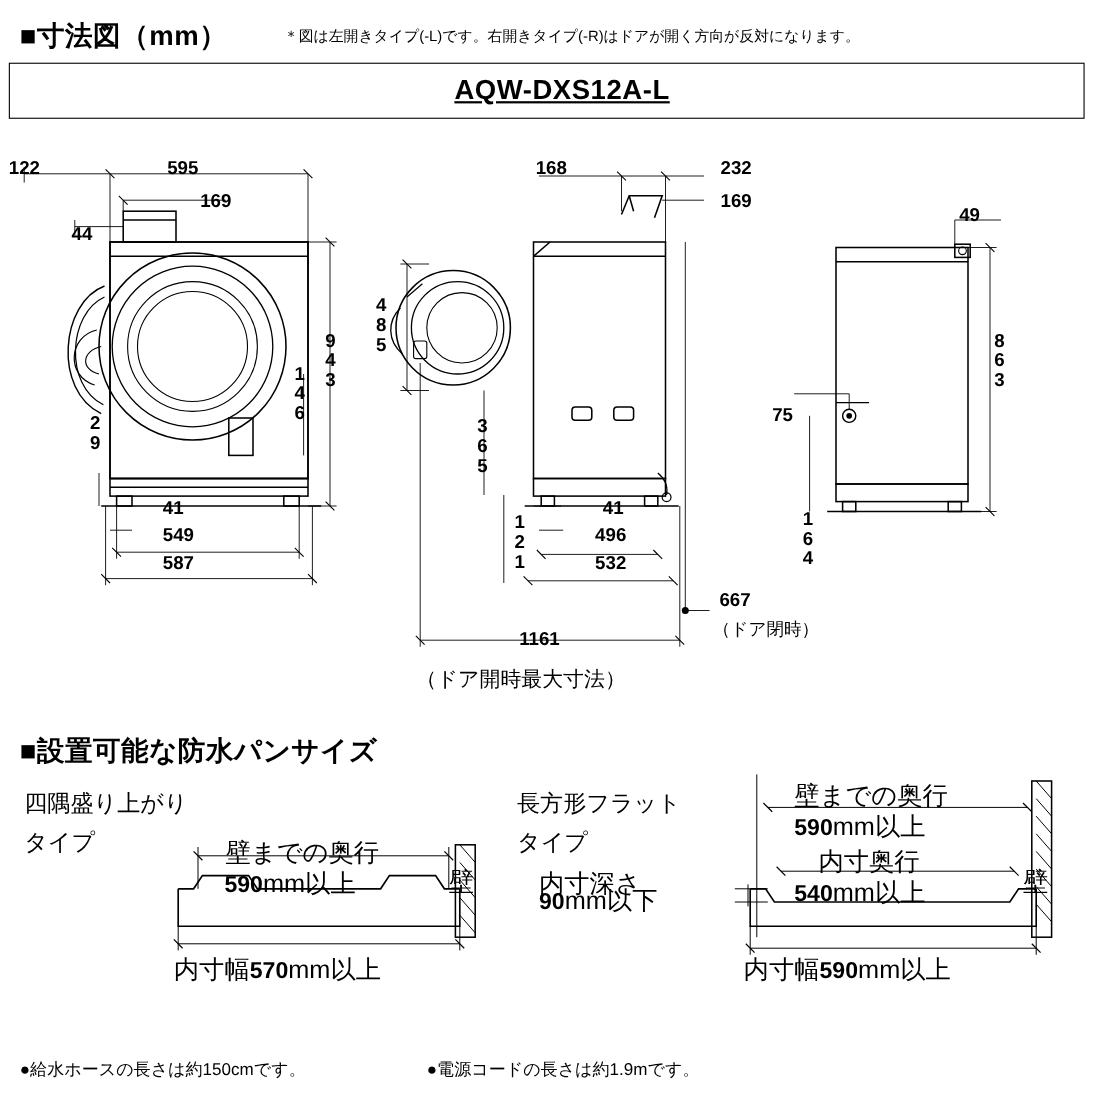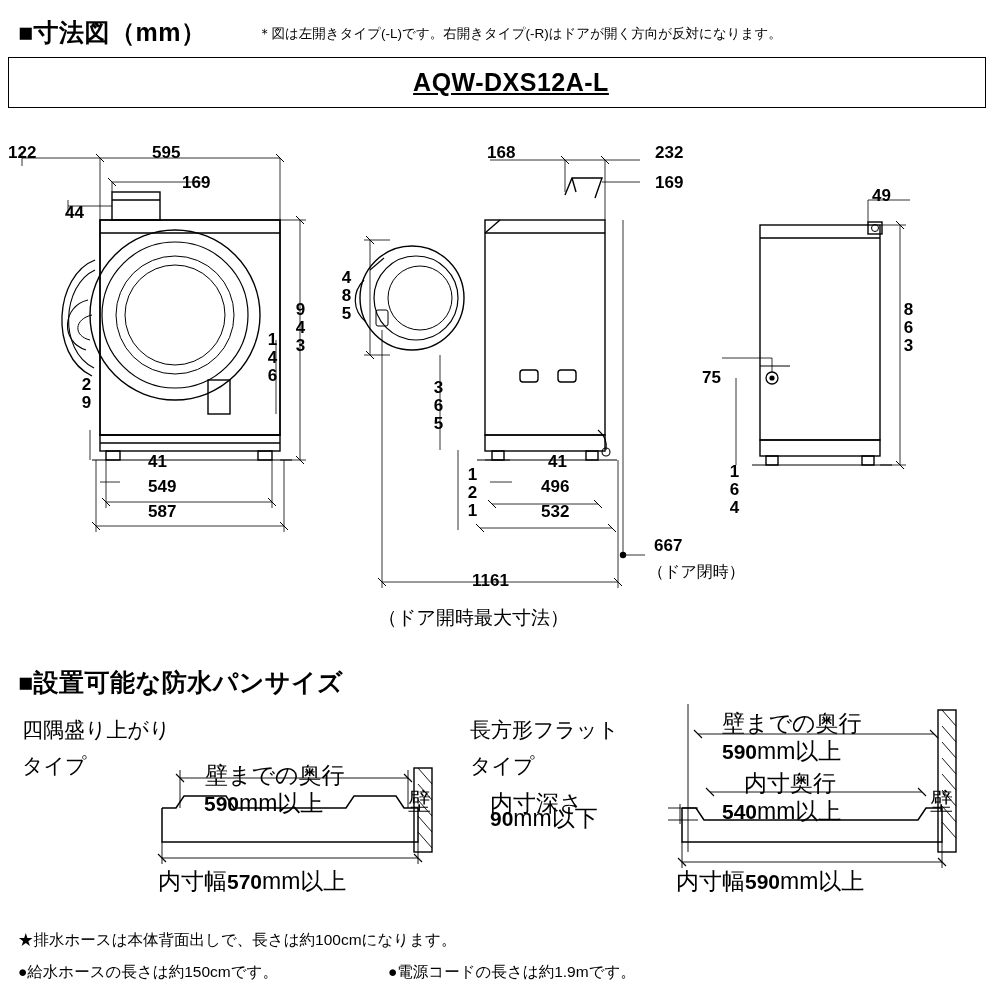--- a/index.html
+++ b/index.html
@@ -387,17 +387,16 @@
         <line x1="44" y1="30" x2="52" y2="38"></line>
         <line x1="280" y1="30" x2="288" y2="38"></line>
         <line x1="56" y1="88" x2="64" y2="96"></line>
         <line x1="268" y1="88" x2="276" y2="96"></line>
         <line x1="28" y1="158" x2="36" y2="166"></line>
         <line x1="288" y1="158" x2="296" y2="166"></line>
       </g>
     </svg>
   </div>
 
-  <div class="abs foot" style="left:18px;top:930px;">★排水ホースは本体背面出しで、長さは約100cmになります。</div>
   <div class="abs foot2" style="left:18px;top:962px;">●給水ホースの長さは約150cmです。</div>
   <div class="abs foot2" style="left:388px;top:962px;">●電源コードの長さは約1.9mです。</div>
 
 </div>
 
 </body></html>

